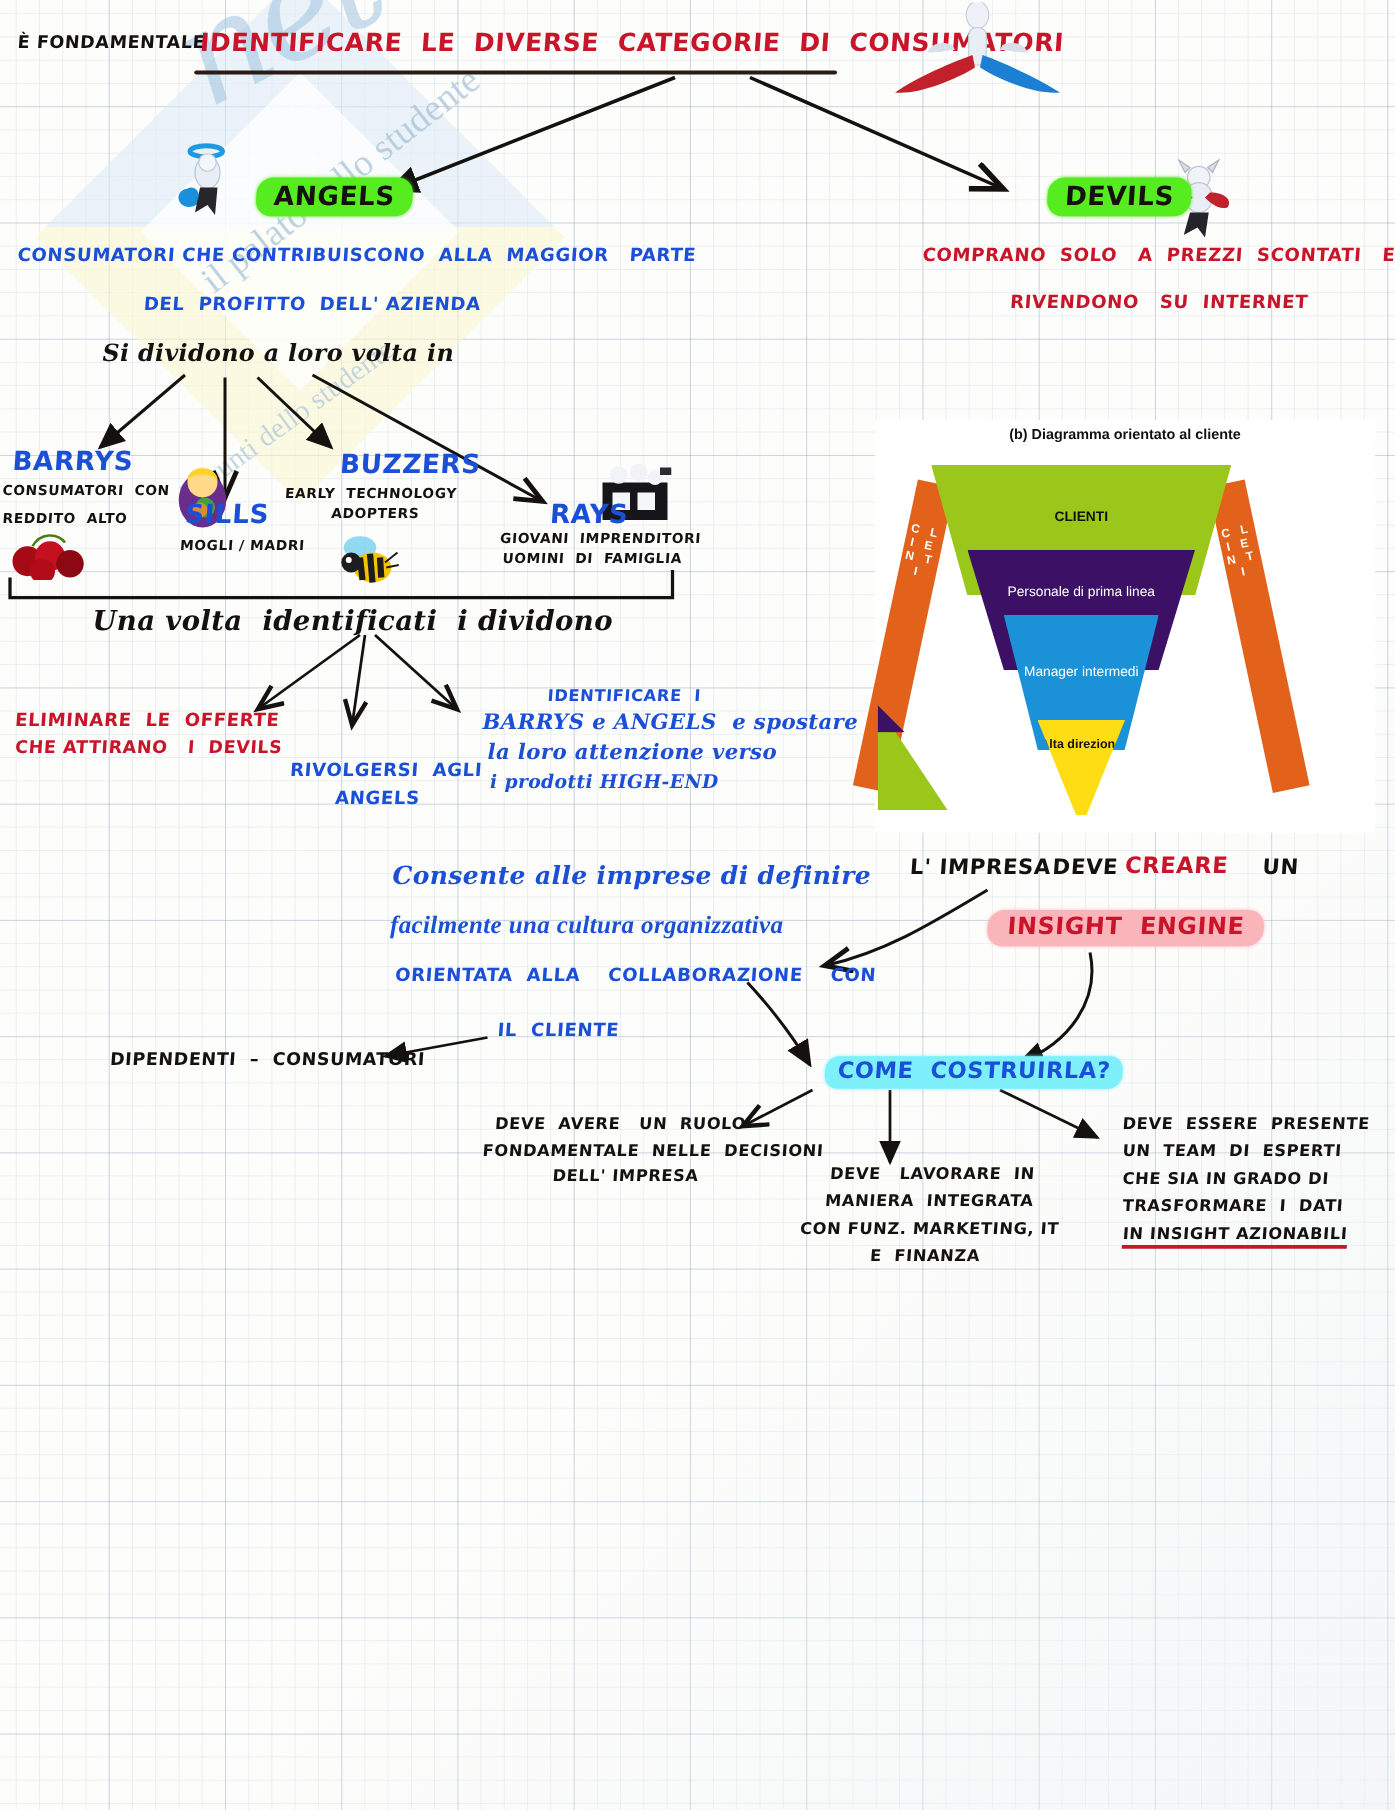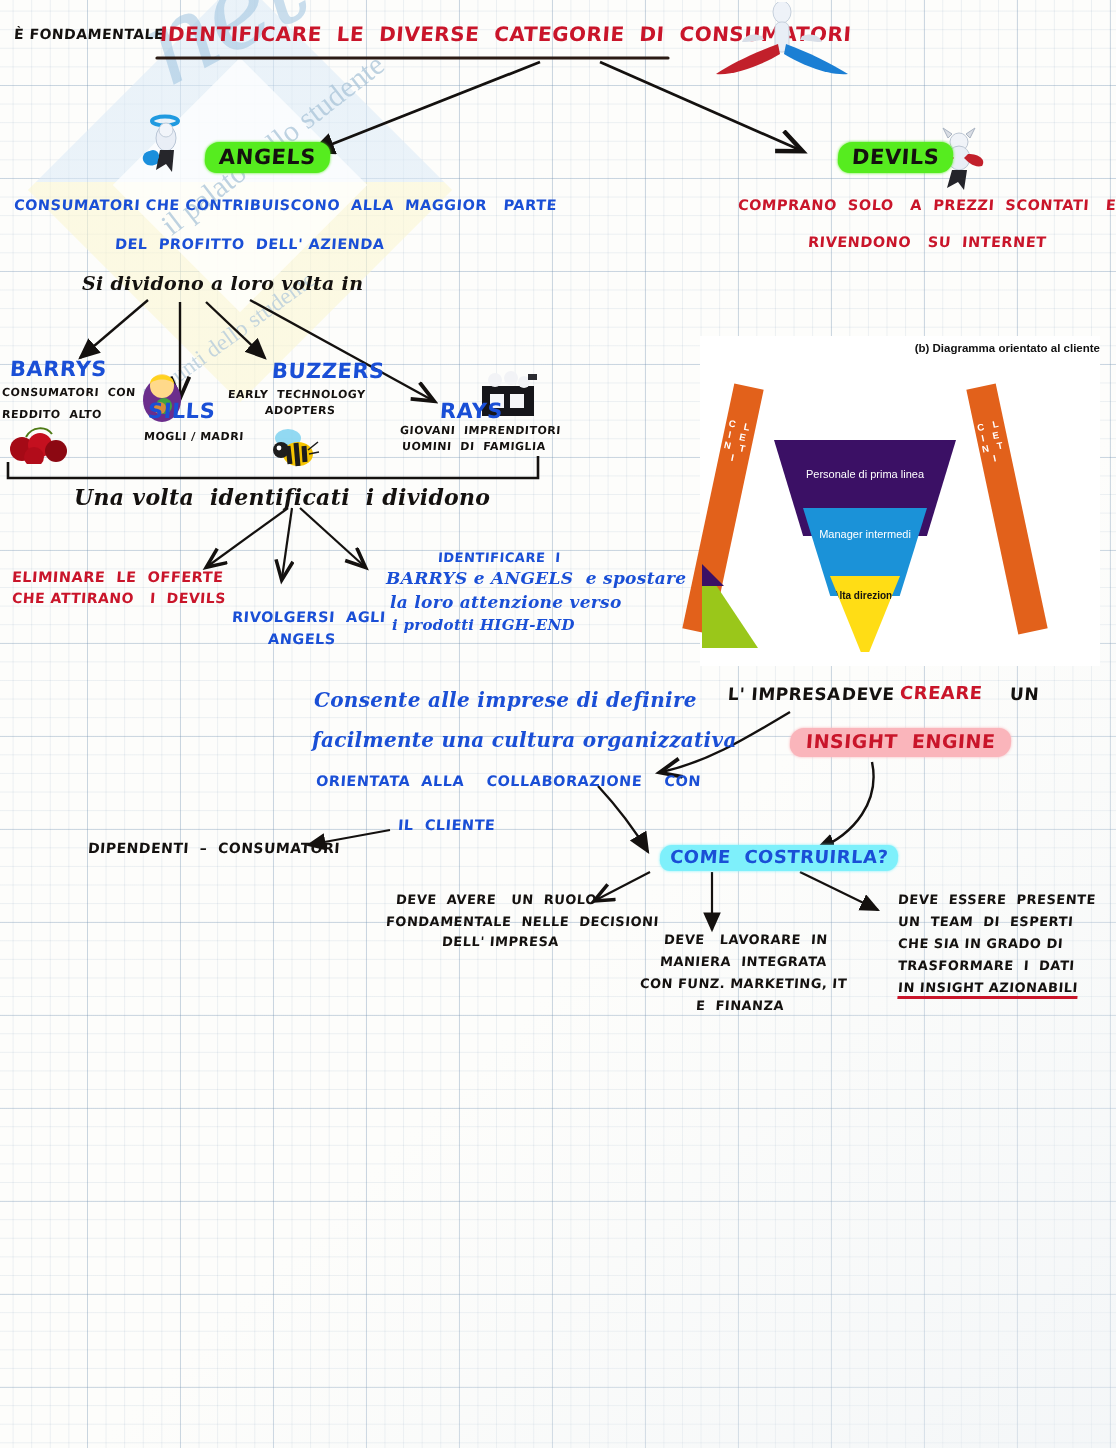--- a/index.html
+++ b/index.html
@@ -56,21 +56,21 @@
   .cursive{font-family:"DejaVu Serif",serif;font-style:italic;font-weight:600;letter-spacing:.3px;}
   .hl-green{background:#56ec1f;border-radius:13px;padding:2px 14px 3px;box-shadow:0 0 3px #56ec1f;}
   .hl-pink{background:#fab5bb;border-radius:13px;padding:2px 16px 3px;box-shadow:0 0 3px #fab5bb;}
   .hl-cyan{background:#7ef0fb;border-radius:11px;padding:1px 10px 2px;box-shadow:0 0 3px #7ef0fb;}
   .underline-red{border-bottom:3px solid #c9152a;}
   svg.layer{position:absolute;left:0;top:0;width:1116px;height:1448px;overflow:visible;pointer-events:none;}
   
   .art{position:absolute;}
   
   #pyramid-figure{position:absolute;left:700px;top:336px;width:400px;height:330px;background:#fff;}
-  #pyr-caption{position:absolute;left:0;top:6px;width:400px;text-align:right;
+  #pyr-caption{position:absolute;left:0;top:6px;width:400px;text-align:center;
     font-size:11.5px;font-weight:700;color:#111;font-family:"Liberation Sans",sans-serif;}
   .pyr-band{position:absolute;color:#fff;font-size:11px;text-align:center;
     font-family:"Liberation Sans",sans-serif;}
   .side-bar{position:absolute;background:#e2611b;color:#fff;font-size:9.5px;
     font-weight:700;letter-spacing:3px;text-align:center;padding-top:34px;
     font-family:"Liberation Sans",sans-serif;box-sizing:border-box;}
 </style>
 </head>
 <body>
 
@@ -235,41 +235,45 @@
   <div class="ink blu cursive" style="left:390px;top:592px;font-size:17px;">la loro attenzione verso</div>
   <div class="ink blu cursive" style="left:392px;top:616px;font-size:15px;">i prodotti HIGH-END</div>
 
   <div id="pyramid-figure">
     <div id="pyr-caption">(b) Diagramma orientato al cliente</div>
 
     <div class="side-bar" style="left:8px;top:48px;width:30px;height:250px;transform:rotate(12deg);">C L I E N T I</div>
 
     <div class="side-bar" style="left:292px;top:48px;width:30px;height:250px;transform:rotate(-12deg);">C L I E N T I</div>
 
+    <div class="pyr-band" style="left:45px;top:36px;width:240px;height:68px;background:#9ac71a;
+                clip-path:polygon(0% 0%,100% 0%,88% 100%,12% 100%);padding-top:36px;font-weight:700;color:#14110f;">
+      <span>CLIENTI</span>
+    </div>
     <div class="pyr-band" style="left:74px;top:104px;width:182px;height:68px;background:#3b1065;
                 clip-path:polygon(0% 0%,100% 0%,84% 100%,16% 100%);padding-top:28px;">
       <span>Personale di prima linea</span>
     </div>
-    <div class="pyr-band" style="left:103px;top:172px;width:124px;height:68px;background:#1b92d8;
-                clip-path:polygon(0% 0%,100% 0%,78% 100%,22% 100%);padding-top:20px;">
+    <div class="pyr-band" style="left:103px;top:156px;width:124px;height:68px;background:#1b92d8;
+                clip-path:polygon(0% 0%,100% 0%,78% 100%,22% 100%);padding-top:40px;">
       <span>Manager intermedi</span>
     </div>
     <div class="pyr-band" style="left:130px;top:240px;width:70px;height:62px;background:#ffdd15;
                 clip-path:polygon(0% 0%,100% 0%,56% 100%,44% 100%);padding-top:14px;color:#14110f;font-size:10px;font-weight:700;line-height:1.15;">
       <span>Alta direzione</span>
     </div>
 
     <div style="position:absolute;left:2px;top:228px;width:56px;height:84px;background:#9ac71a;
                 clip-path:polygon(0% 0%,0% 100%,100% 100%);"></div>
     <div style="position:absolute;left:2px;top:228px;width:22px;height:22px;background:#3b1065;
                 clip-path:polygon(0% 0%,0% 100%,100% 100%);"></div>
   </div>
 
   <div class="ink blu cursive" style="left:314px;top:688px;font-size:20px;">Consente alle imprese di definire</div>
-  <div class="ink blu cursive" style="left:312px;top:728px;font-size:20px;">facilmente una cultura organizzativa</div>
+  <div class="ink blu cursive" style="left:312px;top:728px;font-size:20px;font-family:Liberation Serif, serif;">facilmente una cultura organizzativa</div>
   <div class="ink blu caps" style="left:316px;top:772px;font-size:14.5px;">ORIENTATA  ALLA    COLLABORAZIONE    CON</div>
   <div class="ink blu caps" style="left:398px;top:816px;font-size:14.5px;">IL  CLIENTE</div>
 
   <div class="ink blk caps" style="left:88px;top:840px;font-size:14px;">DIPENDENTI  –  CONSUMATORI</div>
 
   <div class="ink blk caps" style="left:728px;top:684px;font-size:17px;">L' IMPRESA</div>
   <div class="ink blk caps" style="left:842px;top:684px;font-size:17px;">DEVE</div>
   <div class="ink red caps" style="left:900px;top:682px;font-size:18px;">CREARE</div>
   <div class="ink blk caps" style="left:1010px;top:684px;font-size:17px;">UN</div>
   <div class="ink red caps hl-pink" style="left:790px;top:728px;font-size:19px;">INSIGHT  ENGINE</div>

